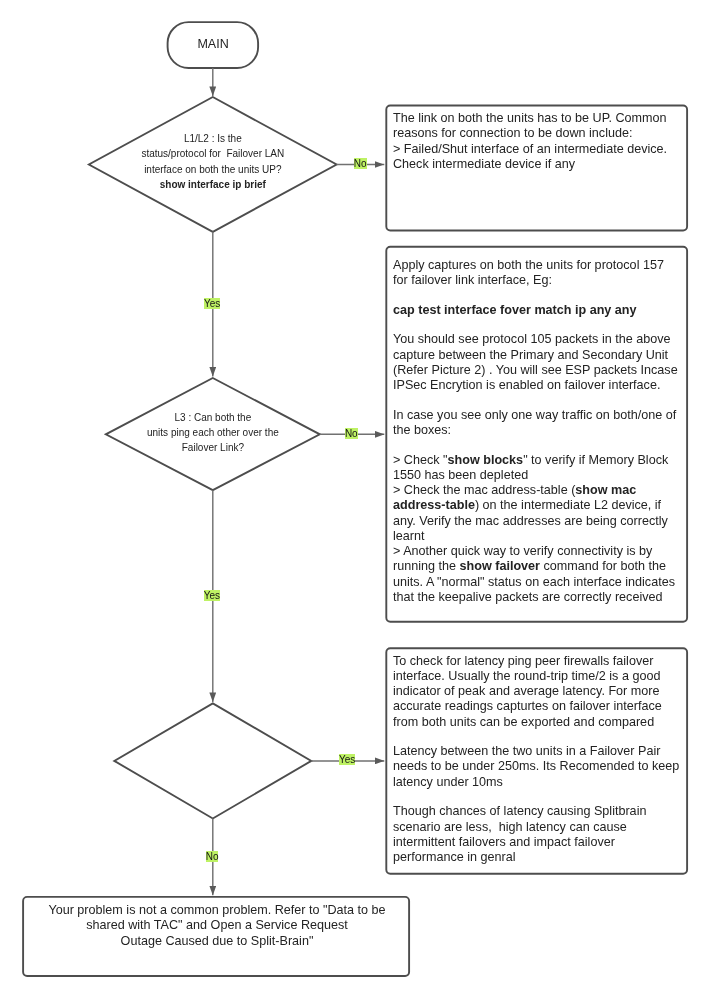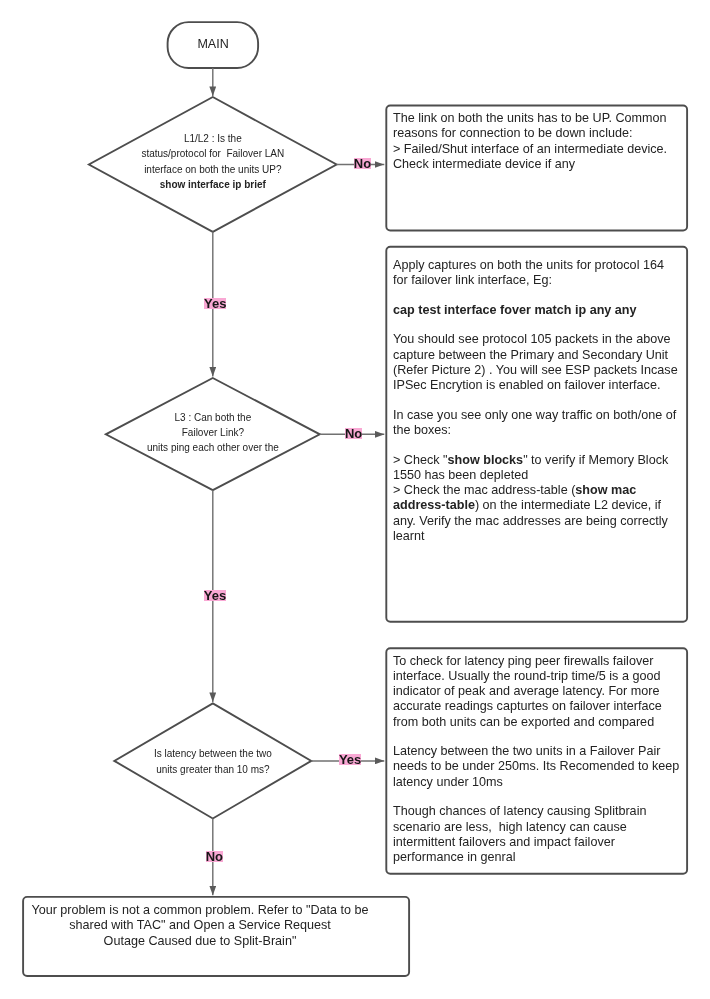--- a/index.html
+++ b/index.html
@@ -11,22 +11,22 @@
   svg#shapes{position:absolute;left:0;top:0;width:710px;height:999px;}
 
   .txt{position:absolute;box-sizing:border-box;transform:translateZ(0);}
   .ctr{text-align:center;}
 
   .term-label{font-size:12.5px;line-height:15.25px;}
   .dec-text{font-size:10px;line-height:15.25px;}
   .dec-text > div{white-space:pre;}
   .box-text{font-size:12.6px;line-height:15.25px;}
   .end-text{font-size:12.6px;line-height:15.25px;}
-  .edge-label{position:absolute;font-size:13px;font-weight:bold;
-              color:#161616;background:#f9a8d4;line-height:11px;white-space:nowrap;
+  .edge-label{position:absolute;font-size:10px;font-weight:normal;
+              color:#161616;background:#bef264;line-height:11px;white-space:nowrap;
               transform:translateZ(0);}
   .b{font-weight:bold;}
   .para{margin:0;white-space:pre-wrap;}
   .spacer{height:14.3px;}
 </style>
 </head>
 <body>
 
 <div id="chart">
 
@@ -65,56 +65,53 @@
 
   <div class="txt ctr dec-text" style="left:92.8px;top:131.2px;width:240px;">
     <div>L1/L2 : Is the</div>
     <div>status/protocol for  Failover LAN</div>
     <div>interface on both the units UP?</div>
     <div class="b">show interface ip brief</div>
   </div>
 
   <div class="txt ctr dec-text" style="left:92.9px;top:409.5px;width:240px;">
     <div>L3 : Can both the</div>
+    <div>units ping each other over the</div>
     <div>Failover Link?</div>
-    <div>units ping each other over the</div>
   </div>
 
-  <div class="txt ctr dec-text" style="left:92.9px;top:746.4px;width:240px;">
-    <div>Is latency between the two</div>
-    <div>units greater than 10 ms?</div>
-  </div>
 
   <div class="txt box-text" style="left:393px;top:111.2px;width:289px;">
     <p class="para">The link on both the units has to be UP. Common reasons for connection to be down include:</p>
     <p class="para">&gt; Failed/Shut interface of an intermediate device. Check intermediate device if any</p>
   </div>
 
   <div class="txt box-text" style="left:393px;top:258.1px;width:289px;">
-    <p class="para">Apply captures on both the units for protocol 164 for failover link interface, Eg:</p>
+    <p class="para">Apply captures on both the units for protocol 157 for failover link interface, Eg:</p>
     <p class="para spacer"></p>
     <p class="para b">cap test interface fover match ip any any</p>
     <p class="para spacer"></p>
     <p class="para">You should see protocol 105 packets in the above capture between the Primary and Secondary Unit (Refer Picture 2) . You will see ESP packets Incase IPSec Encrytion is enabled on failover interface.</p>
     <p class="para spacer"></p>
     <p class="para">In case you see only one way traffic on both/one of the boxes:</p>
     <p class="para spacer"></p>
     <p class="para"><span>&gt; Check "</span><span class="b">show blocks</span><span>" to verify if Memory Block 1550 has been depleted</span></p>
     <p class="para"><span>&gt; Check the mac address-table (</span><span class="b">show mac address-table</span><span>) on the intermediate L2 device, if any. Verify the mac addresses are being correctly learnt</span></p>
+    <p class="para"><span>&gt; Another quick way to verify connectivity is by running the </span><span class="b">show failover</span><span> command for both the units. A "normal" status on each interface indicates that the keepalive packets are correctly received</span></p>
   </div>
 
   <div class="txt box-text" style="left:393px;top:653.7px;width:289px;">
-    <p class="para">To check for latency ping peer firewalls failover interface. Usually the round-trip time/5 is a good indicator of peak and average latency. For more accurate readings capturtes on failover interface from both units can be exported and compared</p>
+    <p class="para">To check for latency ping peer firewalls failover interface. Usually the round-trip time/2 is a good indicator of peak and average latency. For more accurate readings capturtes on failover interface from both units can be exported and compared</p>
     <p class="para spacer"></p>
     <p class="para">Latency between the two units in a Failover Pair needs to be under 250ms. Its Recomended to keep latency under 10ms</p>
     <p class="para spacer"></p>
     <p class="para">Though chances of latency causing Splitbrain scenario are less,  high latency can cause intermittent failovers and impact failover performance in genral</p>
   </div>
 
-  <div class="txt ctr end-text" style="left:10px;top:903.2px;width:380px;">
+  <div class="txt ctr end-text" style="left:27px;top:903.2px;width:380px;">
     <div>Your problem is not a common problem. Refer to "Data to be</div>
     <div>shared with TAC" and Open a Service Request</div>
     <div>Outage Caused due to Split-Brain"</div>
   </div>
 
   <div class="edge-label" style="left:353.8px;top:158.4px;">No</div>
   <div class="edge-label" style="left:204.0px;top:297.9px;">Yes</div>
   <div class="edge-label" style="left:344.9px;top:427.8px;">No</div>
   <div class="edge-label" style="left:203.8px;top:589.6px;">Yes</div>
   <div class="edge-label" style="left:338.9px;top:753.5px;">Yes</div>

